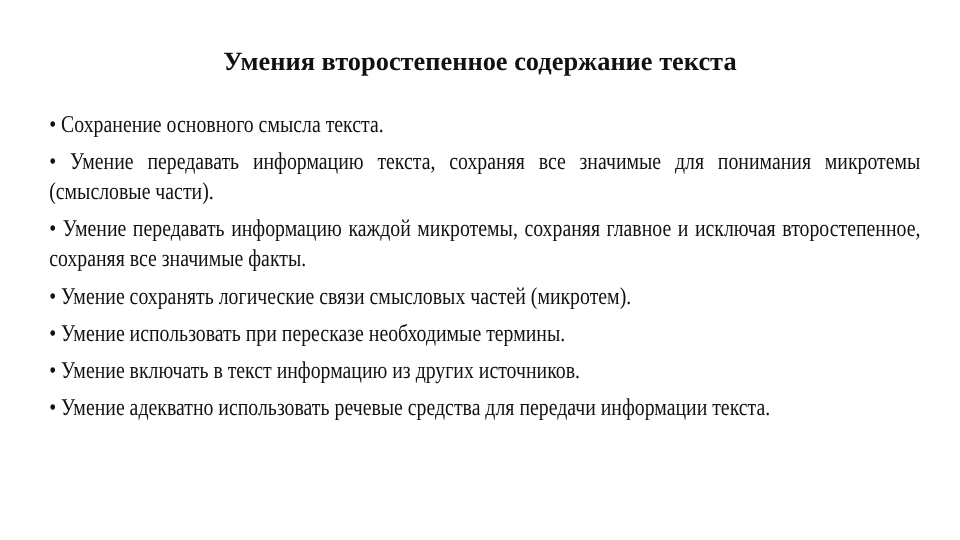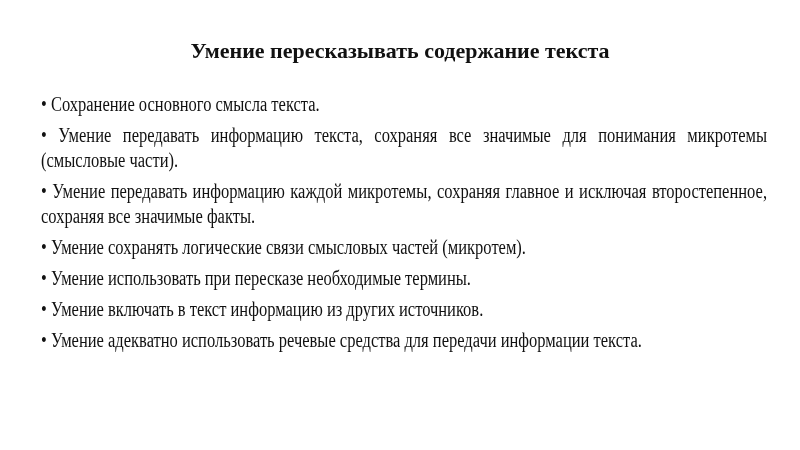--- a/index.html
+++ b/index.html
@@ -48,21 +48,21 @@
       color: #111111;
     }
     .item .bullet {
       display: inline;
     }
   </style>
 </head>
 <body>
 
 <div class="slide">
-  <div class="title">Умение пересказывать содержание текста</div>
+  <div class="title">Умения второстепенное содержание текста</div>
 
   <div class="body">
     <p class="item"><span class="bullet">•</span> <span>Сохранение основного смысла текста.</span></p>
     <p class="item"><span class="bullet">•</span> <span>Умение передавать информацию текста, сохраняя все значимые для понимания микротемы (смысловые части).</span></p>
     <p class="item"><span class="bullet">•</span> <span>Умение передавать информацию каждой микротемы, сохраняя главное и исключая второстепенное, сохраняя все значимые факты.</span></p>
     <p class="item"><span class="bullet">•</span> <span>Умение сохранять логические связи смысловых частей (микротем).</span></p>
     <p class="item"><span class="bullet">•</span> <span>Умение использовать при пересказе необходимые термины.</span></p>
     <p class="item"><span class="bullet">•</span> <span>Умение включать в текст информацию из других источников.</span></p>
     <p class="item"><span class="bullet">•</span> <span>Умение адекватно использовать речевые средства для передачи информации текста.</span></p>
   </div>

